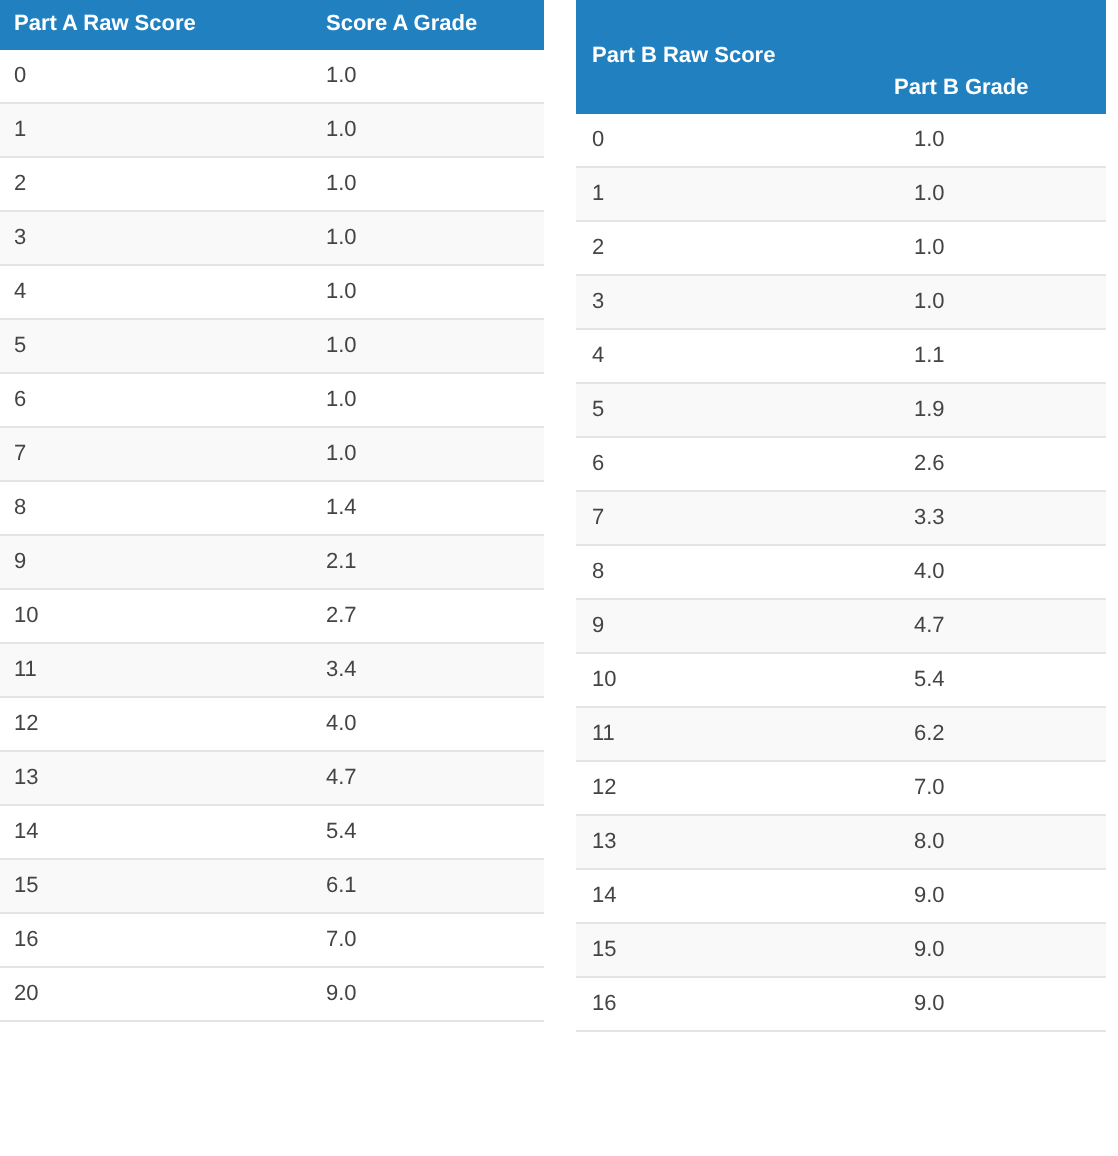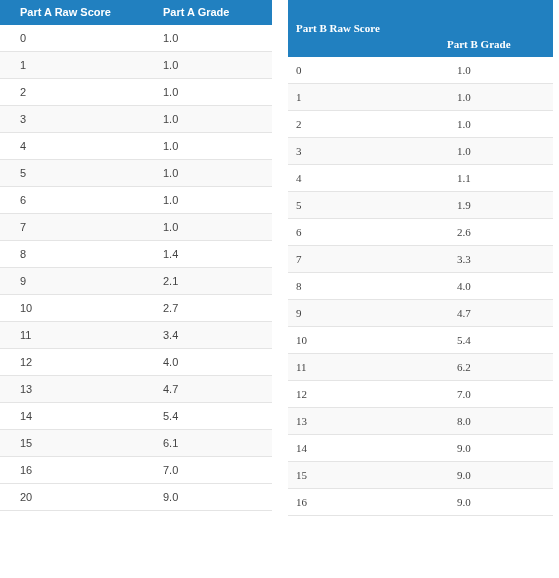--- a/index.html
+++ b/index.html
@@ -20,21 +20,21 @@
     display: flex;
     flex-direction: row;
     align-items: flex-start;
     width: 559px;
   }
   .grade-table-block {
     flex: 0 0 auto;
   }
   #table-part-a-block { width: 272px; }
   #gutter { flex: 0 0 auto; width: 16px; height: 1px; }
-  #table-part-b-block { width: 265px; font-family: Liberation Serif, serif; }
+  #table-part-b-block { width: 265px; }
 
   table.grade-table {
     width: 100%;
     border-collapse: collapse;
     table-layout: fixed;
     font-size: 11px;
   }
   table.grade-table thead th {
     background: #2180c0;
     color: #ffffff;
@@ -61,21 +61,21 @@
     border-bottom: 1px solid #e4e4e4;
   }
   table.grade-table tbody tr.stripe td {
     background: #f9f9f9;
   }
 
   
   #table-part-a col.col-score { width: 163px; }
   #table-part-a col.col-grade { width: 109px; }
   #table-part-a th.score-head,
-  #table-part-a td.score-cell { padding-left: 20px; }
+  #table-part-a td.score-cell { padding-left: 7px; }
   #table-part-a th.grade-head,
   #table-part-a td.grade-cell { padding-left: 0px; }
 
   
   #table-part-b col.col-score { width: 159px; }
   #table-part-b col.col-grade { width: 106px; }
   #table-part-b th.score-head,
   #table-part-b td.score-cell { padding-left: 8px; }
   #table-part-b th.grade-head { padding-left: 0px; }
   #table-part-b td.grade-cell { padding-left: 0px; }
@@ -93,21 +93,21 @@
 
   <div id="table-part-a-block" class="grade-table-block">
     <table id="table-part-a" class="grade-table">
       <colgroup>
         <col class="col-score">
         <col class="col-grade">
       </colgroup>
       <thead>
         <tr>
           <th class="score-head">Part A Raw Score</th>
-          <th class="grade-head"><span>Part A Grade</span></th>
+          <th class="grade-head"><span>Score A Grade</span></th>
         </tr>
       </thead>
       <tbody id="tbody-part-a">
           <tr>
             <td class="score-cell">0</td>
             <td class="grade-cell"><span>1.0</span></td>
           </tr>
           <tr class="stripe">
             <td class="score-cell">1</td>
             <td class="grade-cell"><span>1.0</span></td>

